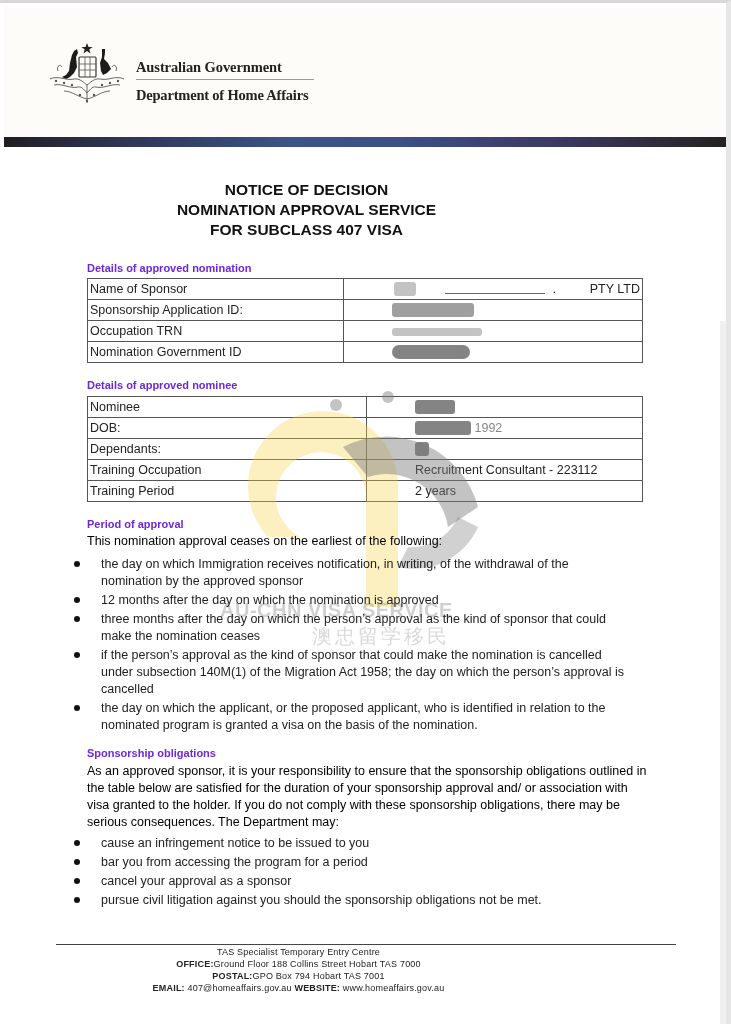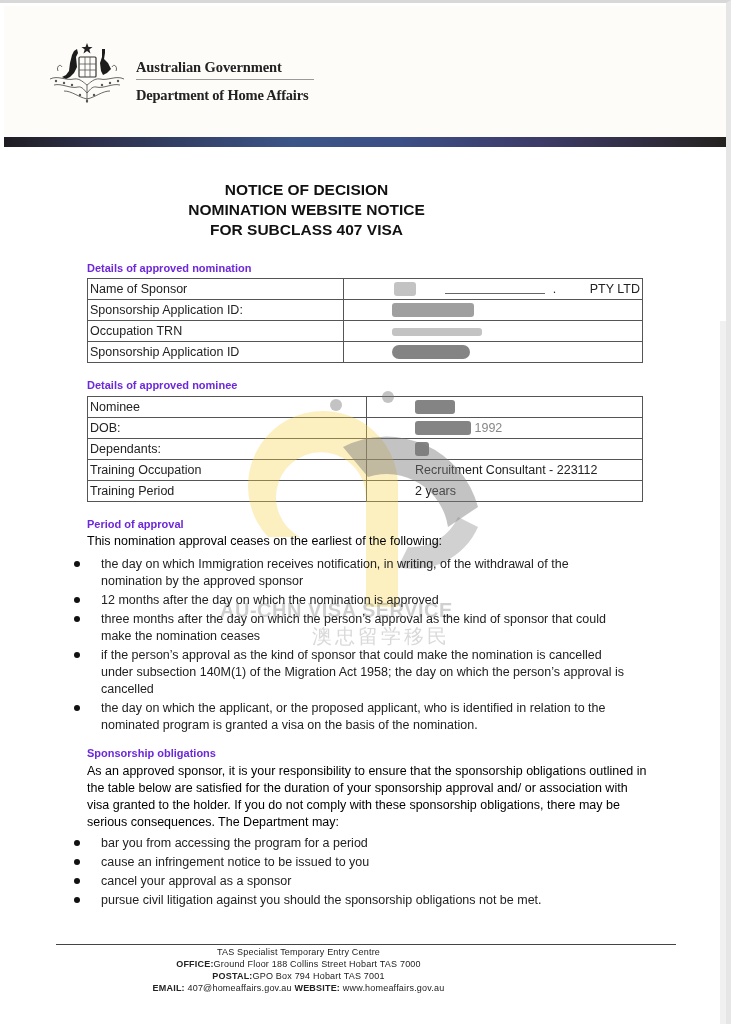--- a/index.html
+++ b/index.html
@@ -141,21 +141,21 @@
   </svg>
 
   <div class="gov-name">Australian Government</div>
   <div class="gov-rule"></div>
   <div class="dept-name">Department of Home Affairs</div>
 
   <div class="gradient-bar"></div>
 
   <div class="doc-title">
     <div>NOTICE OF DECISION</div>
-    <div>NOMINATION WEBSITE NOTICE</div>
+    <div>NOMINATION APPROVAL SERVICE</div>
     <div>FOR SUBCLASS 407 VISA</div>
   </div>
 
   <div class="section-heading" style="top:259px;">Details of approved nomination</div>
   <table class="details" style="top:275px;">
     <tbody>
         <tr>
       <td class="label">Name of Sponsor</td>
       <td class="value">
         <span class="redact light" style="width:22px;margin-left:2px;"></span>
@@ -170,21 +170,21 @@
         <span class="redact" style="width:82px;"></span>
       </td>
     </tr>
     <tr>
       <td class="label">Occupation TRN</td>
       <td class="value">
         <span class="redact light" style="width:90px;height:8px;"></span>
       </td>
     </tr>
     <tr>
-      <td class="label">Sponsorship Application ID</td>
+      <td class="label">Nomination Government ID</td>
       <td class="value">
         <span class="redact dark" style="width:78px;border-radius:8px;"></span>
       </td>
     </tr>
   </tbody>
     </table>
 
   <div class="section-heading" style="top:376px;">Details of approved nominee</div>
   <table class="details" style="top:393px;">
     <tbody>
@@ -234,22 +234,22 @@
     <li><span class="dot"></span><span>the day on which Immigration receives notification, in writing, of the withdrawal of the nomination by the approved sponsor</span></li>
     <li><span class="dot"></span><span>12 months after the day on which the nomination is approved</span></li>
     <li><span class="dot"></span><span>three months after the day on which the person’s approval as the kind of sponsor that could make the nomination ceases</span></li>
     <li><span class="dot"></span><span>if the person’s approval as the kind of sponsor that could make the nomination is cancelled under subsection 140M(1) of the Migration Act 1958; the day on which the person’s approval is cancelled</span></li>
     <li><span class="dot"></span><span>the day on which the applicant, or the proposed applicant, who is identified in relation to the nominated program is granted a visa on the basis of the nomination.</span></li>
   </ul>
 
   <div class="section-heading" style="top:744px;">Sponsorship obligations</div>
   <div class="body-text" style="top:760px;">As an approved sponsor, it is your responsibility to ensure that the sponsorship obligations outlined in the table below are satisfied for the duration of your sponsorship approval and/ or association with visa granted to the holder. If you do not comply with these sponsorship obligations, there may be serious consequences. The Department may:</div>
   <ul class="bullets" style="top:832px;">
+    <li><span class="dot"></span><span>cause an infringement notice to be issued to you</span></li>
     <li><span class="dot"></span><span>bar you from accessing the program for a period</span></li>
-    <li><span class="dot"></span><span>cause an infringement notice to be issued to you</span></li>
     <li><span class="dot"></span><span>cancel your approval as a sponsor</span></li>
     <li><span class="dot"></span><span>pursue civil litigation against you should the sponsorship obligations not be met.</span></li>
   </ul>
 
   <div class="footer-rule"></div>
   <div class="footer">
     <div>TAS Specialist Temporary Entry Centre</div>
     <div><b>OFFICE:</b><span>Ground Floor 188 Collins Street Hobart TAS 7000</span></div>
     <div><b>POSTAL:</b><span>GPO Box 794 Hobart TAS 7001</span></div>
     <div><b>EMAIL:</b><span> 407@homeaffairs.gov.au </span><b>WEBSITE:</b><span> www.homeaffairs.gov.au</span></div>

